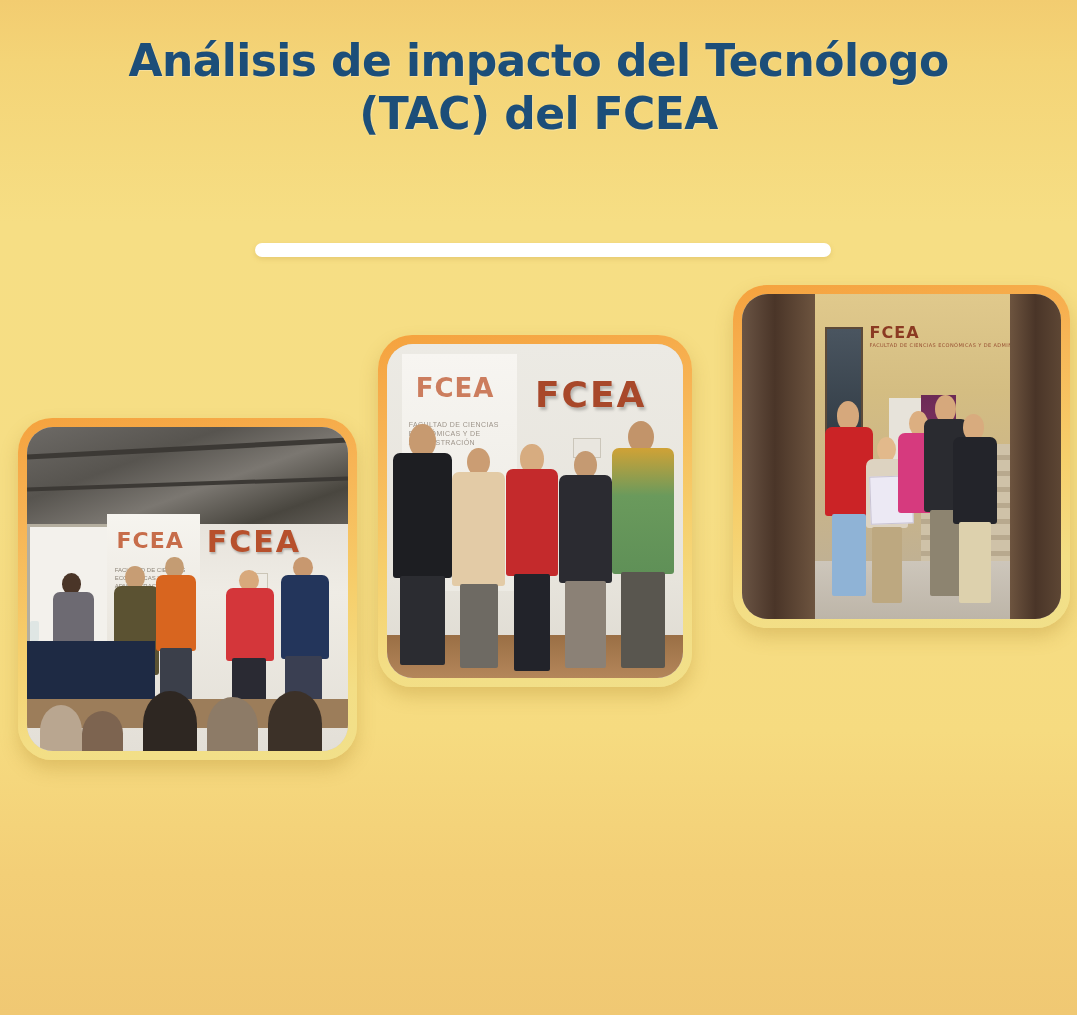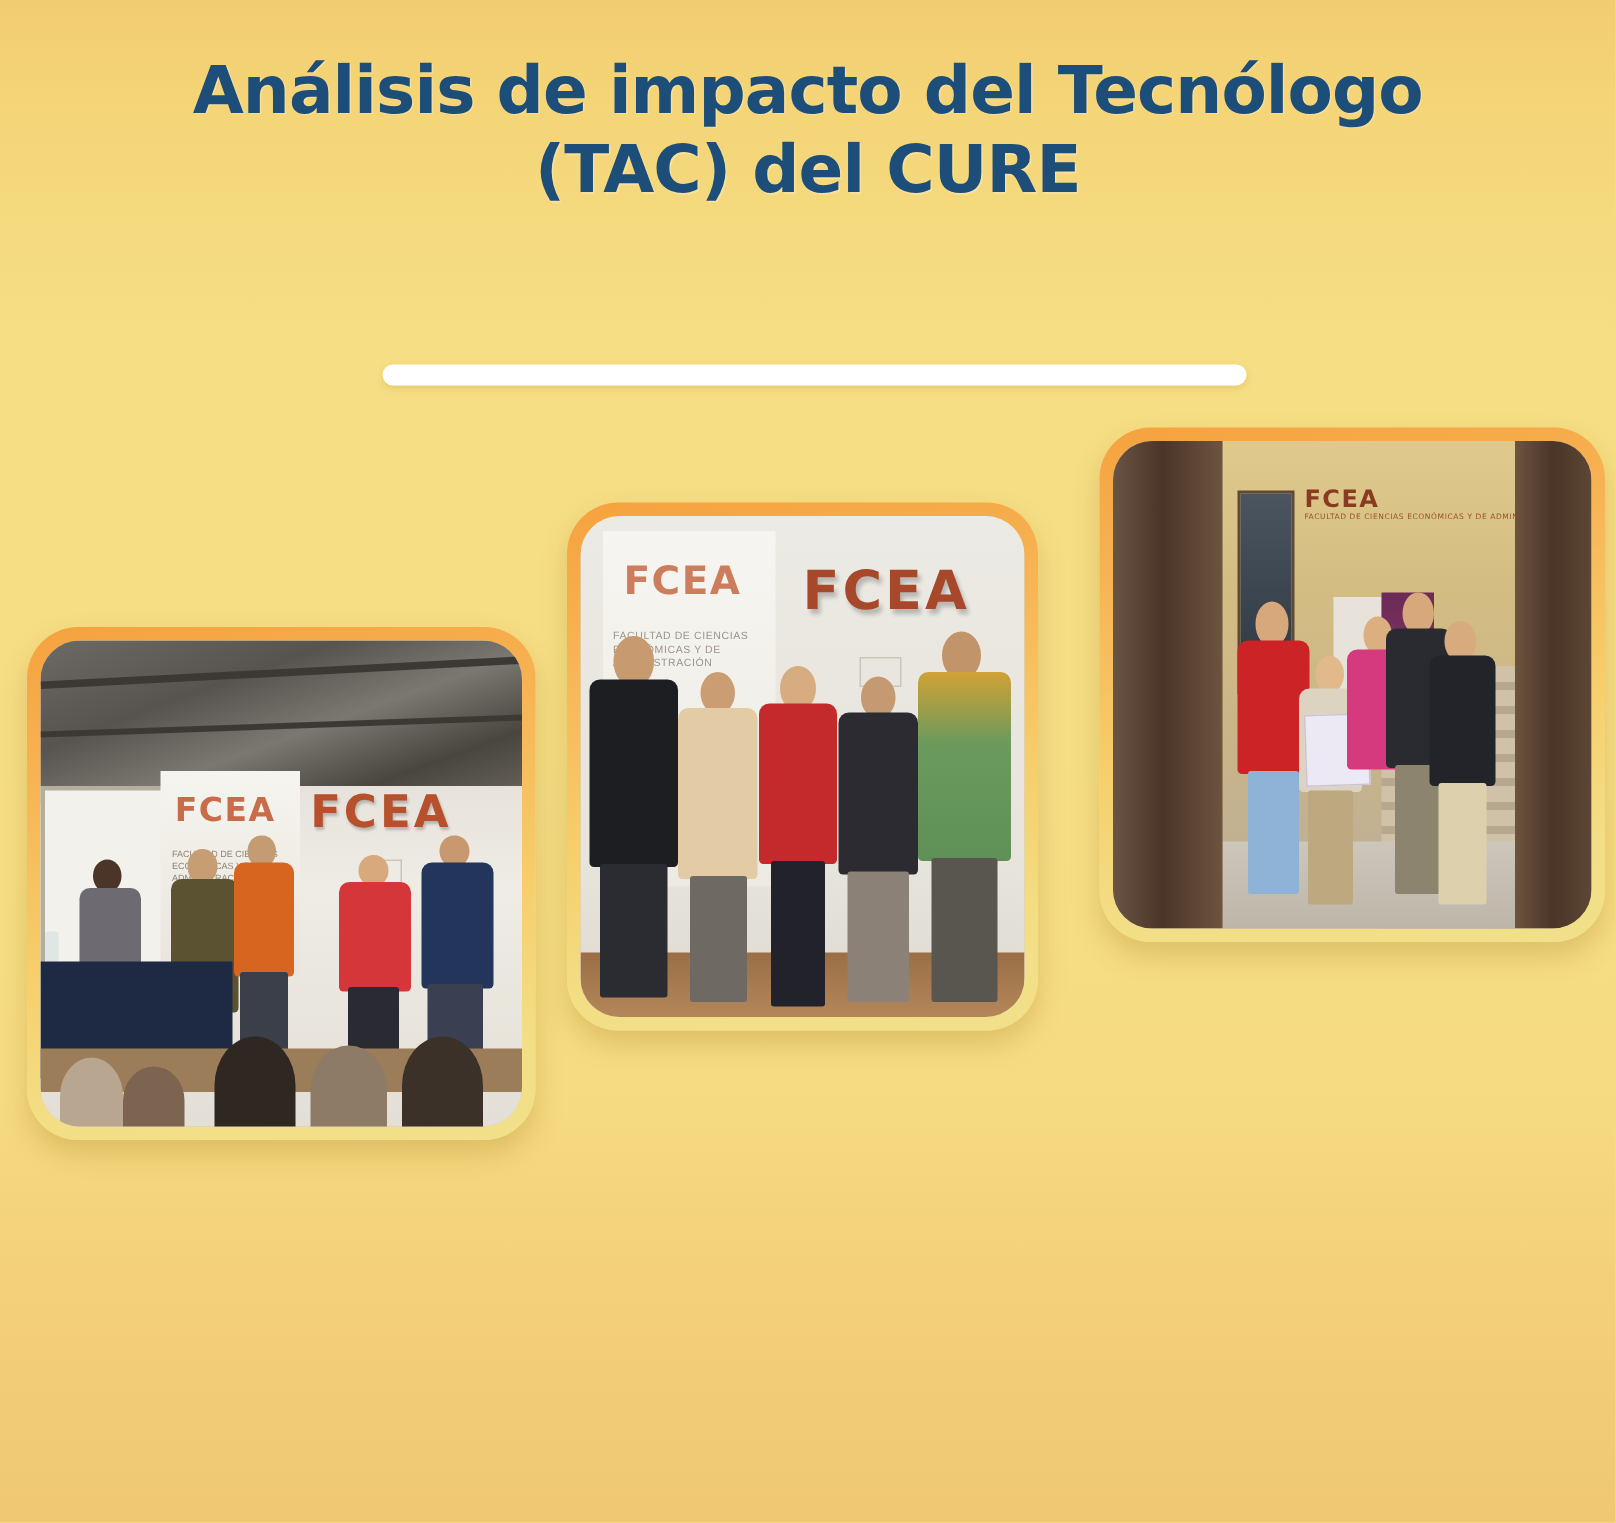--- a/index.html
+++ b/index.html
@@ -125,21 +125,21 @@
   .shield{position:relative;width:54px;height:76px;background:#1a5b96;
     border-radius:3px 3px 27px 27px;}
 </style>
 </head>
 <body>
 
 <div id="poster">
 
   <div class="title-wrap">
     <div class="title-line">Análisis de impacto del Tecnólogo</div>
-    <div class="title-line">(TAC) del CURE</div>
+    <div class="title-line">(TAC) del FCEA</div>
   </div>
   <div class="divider"></div>
 
   <div class="photo" id="photo-ceremony">
     <div class="inner">
       <div class="scene">
         <div class="p1-ceiling"></div>
         <div class="p1-beam" style="left:0;top:6%;width:100%;height:5px;transform:rotate(-3deg);"></div>
         <div class="p1-beam" style="left:0;top:17%;width:100%;height:4px;transform:rotate(-2deg);"></div>
         <div class="p1-wall"></div>

